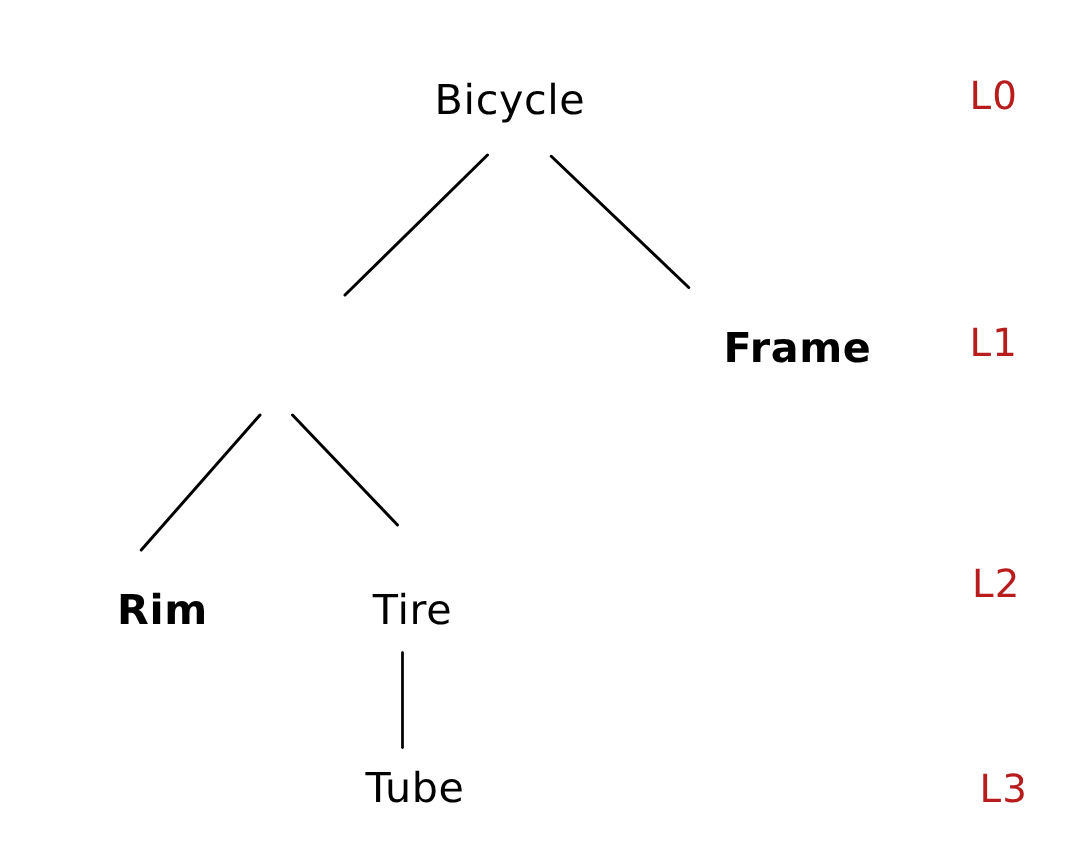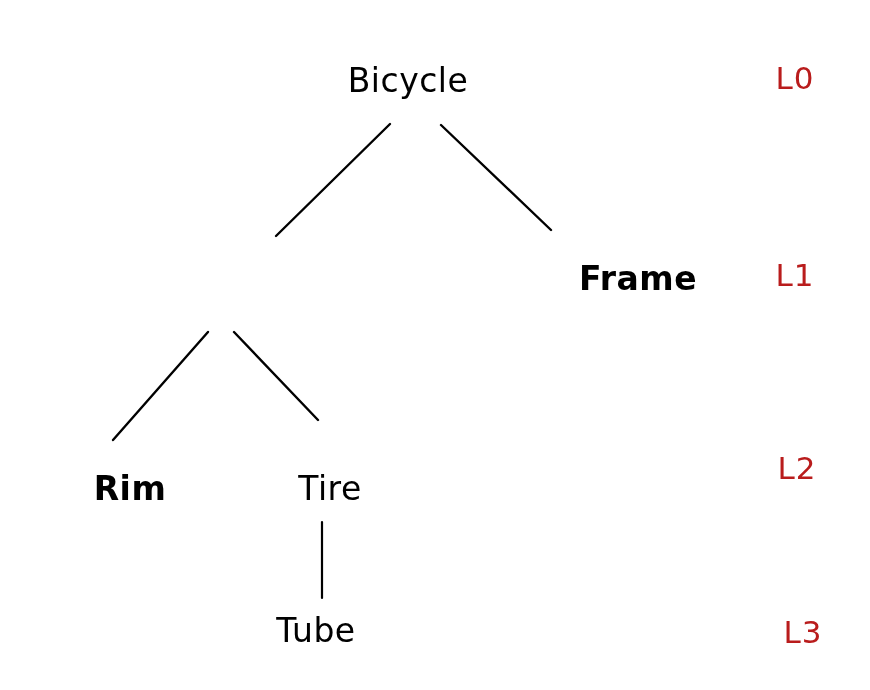--- a/index.html
+++ b/index.html
@@ -51,20 +51,20 @@
     <line x1="441" y1="125" x2="551" y2="230" stroke="#000000" stroke-width="2.4" stroke-linecap="round"></line>
     <line x1="208" y1="332" x2="113" y2="440" stroke="#000000" stroke-width="2.4" stroke-linecap="round"></line>
     <line x1="234" y1="332" x2="318" y2="420" stroke="#000000" stroke-width="2.4" stroke-linecap="round"></line>
     <line x1="322" y1="522" x2="322" y2="598" stroke="#000000" stroke-width="2.2" stroke-linecap="round"></line>
   </svg>
 
   <div class="node-label" style="left:408px; top:80px;">Bicycle</div>
   <div class="node-label" style="left:638px; top:278px;font-weight:bold;">Frame</div>
   <div class="node-label" style="left:130px; top:488px;font-weight:bold;">Rim</div>
   <div class="node-label" style="left:330px; top:488px;">Tire</div>
-  <div class="node-label" style="left:316px; top:630px;">Tube</div>
+  <div class="node-label" style="left:332px; top:630px;">Tube</div>
 
   <div class="level-label" style="left:795px; top:78px;">L0</div>
   <div class="level-label" style="left:795px; top:275px;">L1</div>
   <div class="level-label" style="left:797px; top:468px;">L2</div>
   <div class="level-label" style="left:803px; top:632px;">L3</div>
 
 </div>
 
 </body></html>

